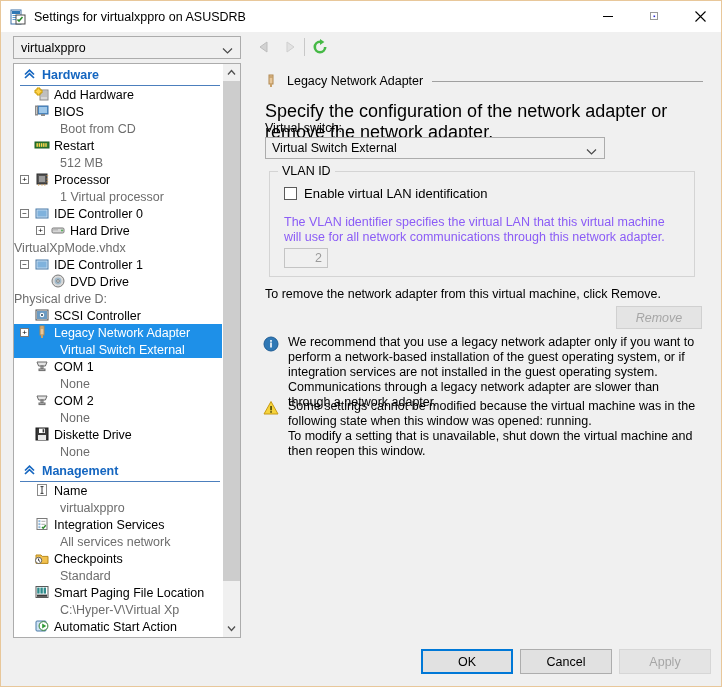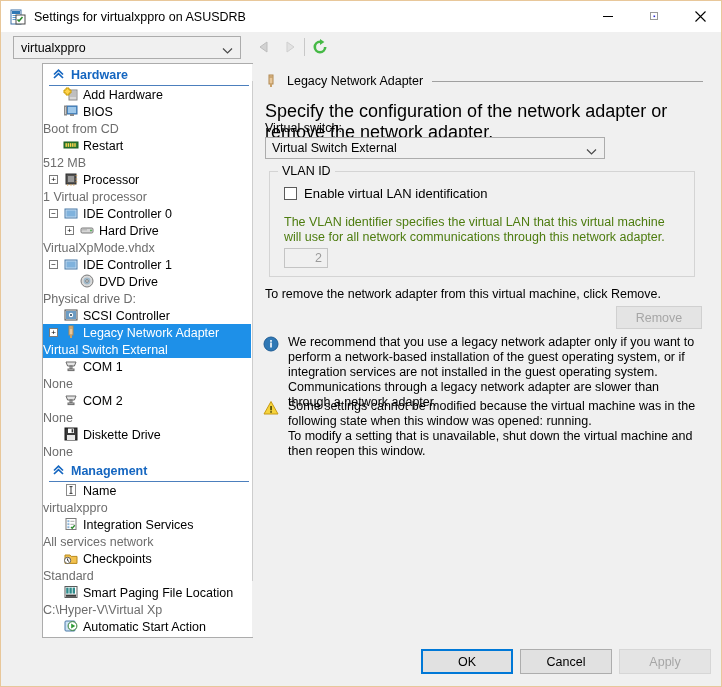--- a/index.html
+++ b/index.html
@@ -102,21 +102,20 @@
 
   
   #sidebar {
     position: absolute;
     left: 12px; top: 62px;
     width: 228px; height: 575px;
     box-sizing: border-box;
     background: #ffffff;
     border: 1px solid #acacac;
     overflow: hidden;
-    margin-left: 29px;
   }
   #tree {
     position: absolute;
     left: 0; top: 0;
     width: 210px; height: 573px;
     overflow: hidden;
   }
   .sect {
     position: relative;
     height: 21px;
@@ -168,21 +167,21 @@
   .sub {
     height: 17px;
     font-size: 12.5px;
     color: #6d6d6d;
     display: flex;
     align-items: center;
     white-space: nowrap;
   }
   
   .i1 .ico { left: 20px; }  .i1 .lbl { margin-left: 40px; }
-  .i1s      { }
+  .i1s      { padding-left: 46px; }
   .i2 .ico { left: 36px; }  .i2 .lbl { margin-left: 56px; }
   .i2s      { }
 
   .node.selected {
     background: #1e90e8;
   }
   .node.selected .lbl { color: #ffffff; }
   .sub.selected {
     background: #1e90e8;
     color: #ffffff;
@@ -287,21 +286,21 @@
     border: 1px solid #5a5a5a;
     margin-right: 7px;
     flex: none;
   }
   #vlan-check-label { font-size: 13px; }
   #vlan-desc {
     position: absolute;
     left: 14px; top: 43px;
     width: 400px;
     font-size: 12.5px;
-    color: #4d7c0f;
+    color: #8b5cf6;
     line-height: 15px;
   }
   #vlan-id-input {
     position: absolute;
     left: 14px; top: 76px;
     width: 44px; height: 20px;
     box-sizing: border-box;
     background: #f0f0f0;
     border: 1px solid #c4c4c4;
     color: #9a9a9a;
@@ -318,21 +317,21 @@
   }
   #remove-btn {
     position: absolute;
     left: 363px; top: 243px;
     width: 86px; height: 23px;
     box-sizing: border-box;
     background: #e4e4e4;
     border: 1px solid #d0d0d0;
     color: #a6a6a6;
     font-size: 12.5px;
-    display: flex; align-items: center; justify-content: center;
+    display: flex; align-items: center; justify-content: center; font-style: italic;
   }
 
   .note {
     position: absolute;
     left: 10px;
     width: 440px;
     display: flex;
   }
   .note .n-ico { width: 16px; height: 16px; flex: none; margin-right: 9px; margin-top: 1px; }
   .note .n-txt { font-size: 12.5px; line-height: 15px; }

